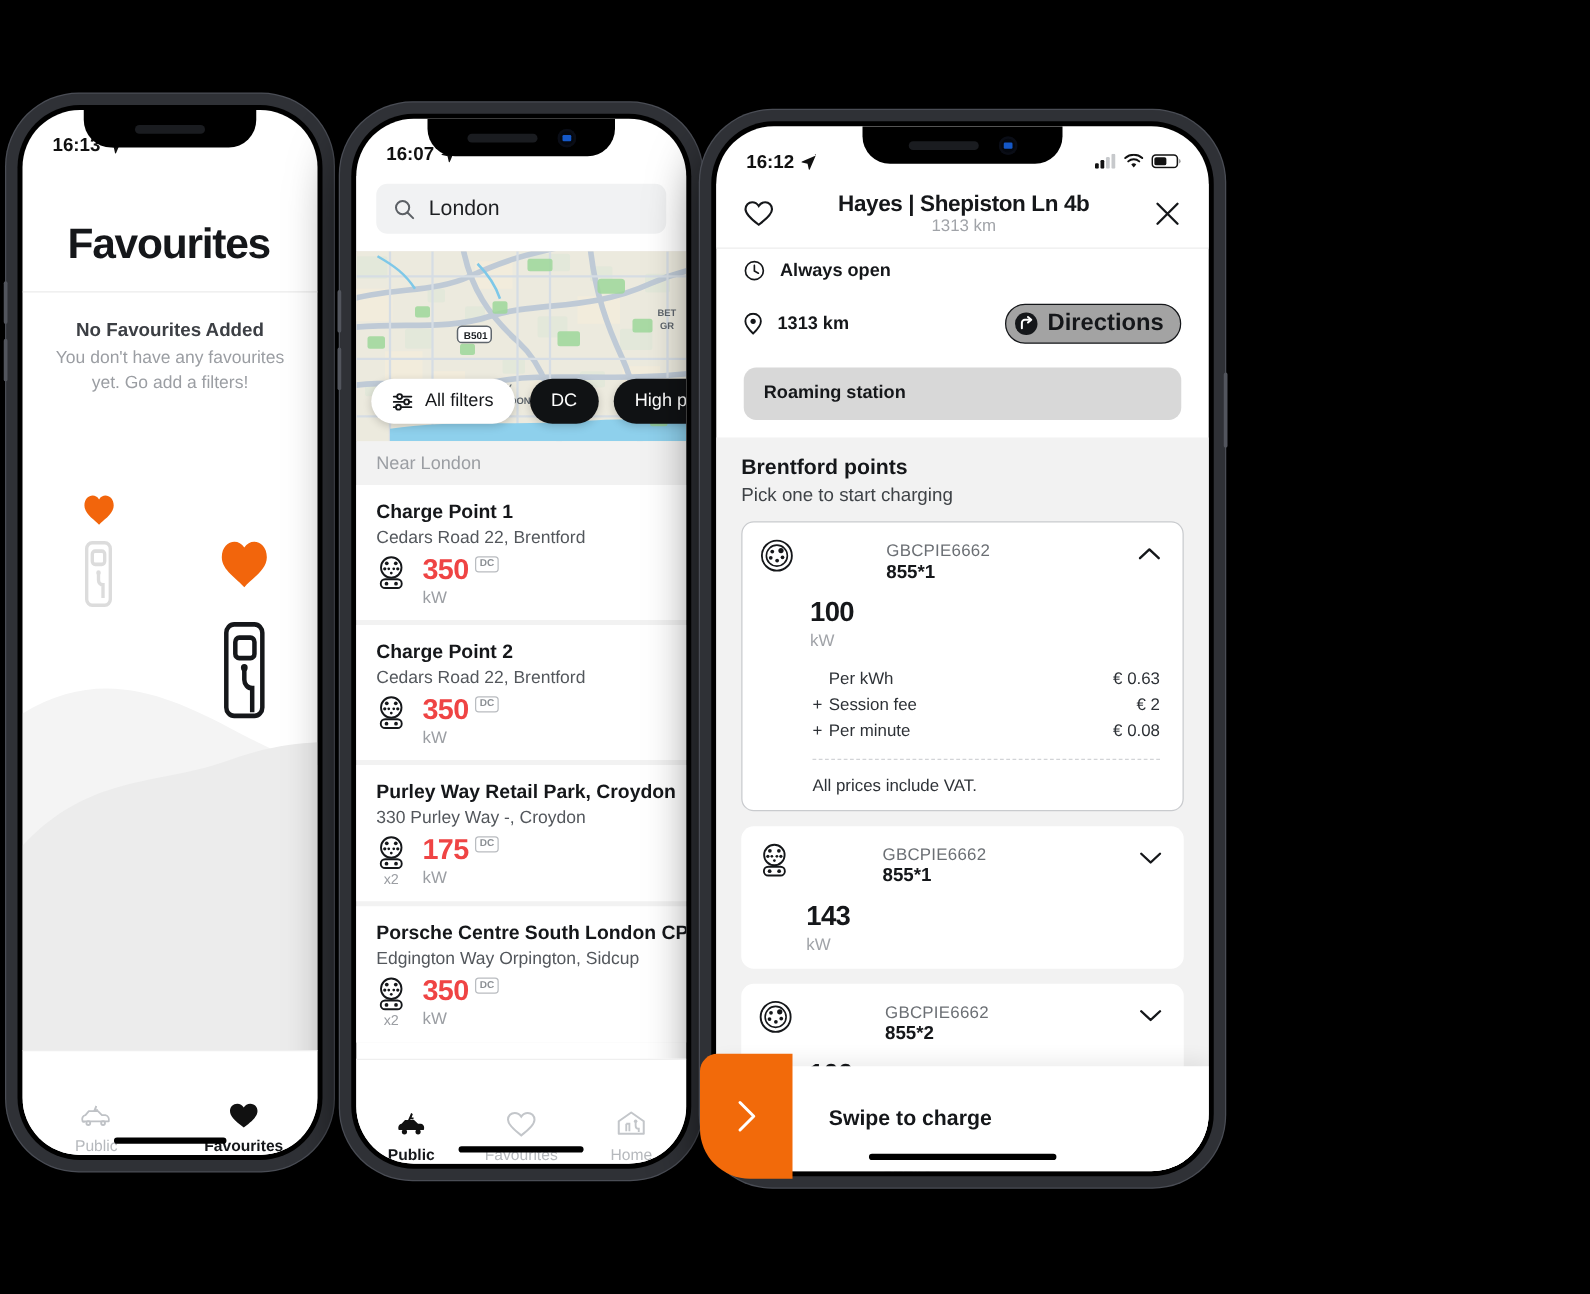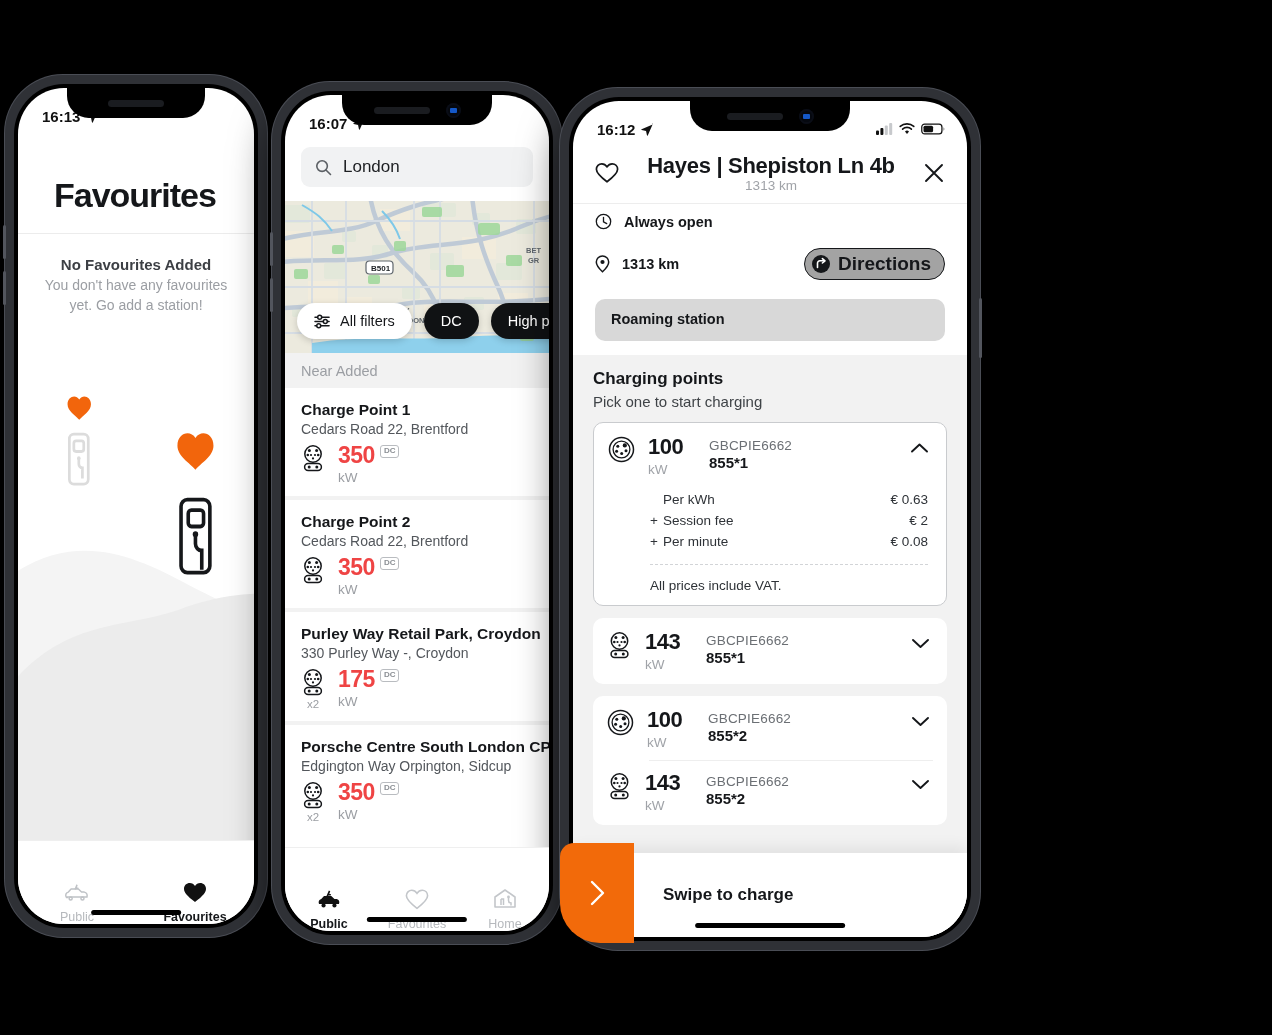--- a/index.html
+++ b/index.html
@@ -124,21 +124,21 @@
     border-radius:3px; padding:1px 3px; line-height:1.1; margin-top:1px;
   }
   .pw .kwu { font-size:13.5px; color:#9b9ea3; margin-top:3px; }
 
   
   #p3 { padding-top:46px; position:relative; height:100%; display:flex; flex-direction:column; }
   .p3hdr {
     display:flex; align-items:center; padding:6px 22px 10px; gap:10px; background:#fff;
   }
   .p3hdr .mid { flex:1; text-align:center; }
-  .p3hdr .t { font-size:22px; font-weight:bold; color:#15171a; letter-spacing:-.3px; }
+  .p3hdr .t { font-size:18px; font-weight:bold; color:#15171a; letter-spacing:-.3px; }
   .p3hdr .s { font-size:13.5px; color:#a0a3a8; margin-top:-1px; }
   .p3rule { height:1px; background:#ededed; }
   .inforow { display:flex; align-items:center; gap:12px; padding:9px 22px; }
   .inforow .txt { font-size:14.5px; font-weight:bold; color:#15171a; }
   .dirbtn {
     margin-left:auto; display:flex; align-items:center; gap:7px;
     border:1.5px solid #15171a; border-radius:20px; padding:4px 13px 4px 6px;
     font-size:19px; font-weight:bold; color:#15171a; background:#a3a3a3;
   }
   .roaming {
@@ -148,21 +148,21 @@
   .roaming p { font-size:14px; color:#52565b; line-height:1.4; margin-top:1px; }
   .cpsec { background:#f2f2f2; flex:1; padding:14px 20px 0; position:relative; overflow:hidden; }
   .cpsec h3 { font-size:17px; font-weight:bold; color:#15171a; }
   .cpsec .sub { font-size:15px; color:#3f4347; margin-top:4px; }
   .cp {
     background:#fff; border-radius:10px; margin-top:12px; padding:13px 14px 12px;
   }
   .cp.open { border:1.5px solid #c9cbce; }
   .cprow { display:flex; align-items:flex-start; gap:13px; }
   .cprow .kw { display:flex; flex-direction:column; width:48px; }
-  .cprow .kwn { font-size:22px; font-weight:bold; color:#15171a; line-height:1; letter-spacing:-.5px; }
+  .cprow .kwn { font-size:22px; font-weight:bold; color:#15171a; line-height:1; letter-spacing:-.5px;margin-top:48px; }
   .cprow .kwu { font-size:13.5px; color:#a0a3a8; margin-top:4px; }
   .cprow .ids { flex:1; padding-top:2px; }
   .cprow .ids .i1 { font-size:13.5px; color:#6b6f74; letter-spacing:.2px; }
   .cprow .ids .i2 { font-size:15px; font-weight:bold; color:#15171a; margin-top:1px; }
   .chev { width:26px; display:flex; align-items:center; justify-content:center; padding-top:6px; }
   .prices { padding:12px 4px 0 42px; }
   .prl { display:flex; align-items:baseline; font-size:13.5px; color:#2e3237; padding:3px 0; }
   .prl .plus { width:13px; color:#2e3237; }
   .prl .lb { flex:1; }
   .prl .vl { font-weight:400; }
@@ -204,21 +204,21 @@
               <path d="M14.5 1.6 1.8 7.1c-.5.2-.4.9.1 1l5 1.1 1.1 5c.1.5.8.6 1-.1l5.5-12.7c.2-.5-.4-1-1-.8z" fill="#111"></path>
             </svg>
           </div>
         </div>
 
         <div id="p1">
           <div class="p1-title">Favourites</div>
           <div class="p1-divider"></div>
           <div class="p1-empty">
             <h3>No Favourites Added</h3>
-            <p>You don't have any favourites yet. Go add a station!</p>
+            <p>You don't have any favourites yet. Go add a filters!</p>
           </div>
 
           <div class="illus">
             <svg width="100%" height="100%" viewBox="0 0 262 470" preserveAspectRatio="none">
               <path d="M0 190 C70 150 130 175 190 205 C225 222 245 230 262 233 L262 470 L0 470 Z" fill="#f4f4f4"></path>
               <path d="M0 300 C60 240 120 250 180 230 C215 218 240 215 262 214 L262 470 L0 470 Z" fill="#ececec"></path>
               <g>
                 <rect x="57" y="48" width="21" height="52" rx="5" fill="none" stroke="#dcdcdc" stroke-width="3"></rect>
                 <rect x="62" y="55" width="11" height="11" rx="2.5" fill="none" stroke="#dcdcdc" stroke-width="3"></rect>
                 <path d="M67.5 73 v6 a4 4 0 0 0 4 4 v11" fill="none" stroke="#dcdcdc" stroke-width="3"></path>
@@ -375,21 +375,21 @@
               </div>
               <div class="chip dark">
                 <span>DC</span>
               </div>
               <div class="chip dark">
                 <span>High power</span>
               </div>
             </div>
           </div>
 
-          <div class="listhdr">Near Added</div>
+          <div class="listhdr">Near London</div>
 
           <div class="plist">
 
             <div class="pcard">
               <div class="nm">Charge Point 1</div>
               <div class="ad">Cedars Road 22, Brentford</div>
               <div class="pw">
                 <div class="plugcol">
                   <svg width="24" height="28" viewBox="0 0 24 28">
                     <circle cx="12" cy="10" r="8.2" fill="none" stroke="#15171a" stroke-width="1.5"></circle>
@@ -622,21 +622,21 @@
               </svg>
               <span>Directions</span>
             </div>
           </div>
 
           <div class="roaming">
             <h4>Roaming station</h4>
           </div>
 
           <div class="cpsec">
-            <h3>Charging points</h3>
+            <h3>Brentford points</h3>
             <div class="sub">Pick one to start charging</div>
 
             <div class="cp open">
               <div class="cprow">
                 <svg width="27" height="27" viewBox="0 0 27 27">
                   <circle cx="13.5" cy="13.5" r="12" fill="none" stroke="#15171a" stroke-width="1.5"></circle>
                   <circle cx="13.5" cy="13.5" r="8.4" fill="none" stroke="#15171a" stroke-width="1.3"></circle>
                   <g fill="#15171a">
                       <circle cx="16.8" cy="9.4" r="2.1"></circle>
                       <circle cx="9.8" cy="10.2" r="1.5"></circle>

